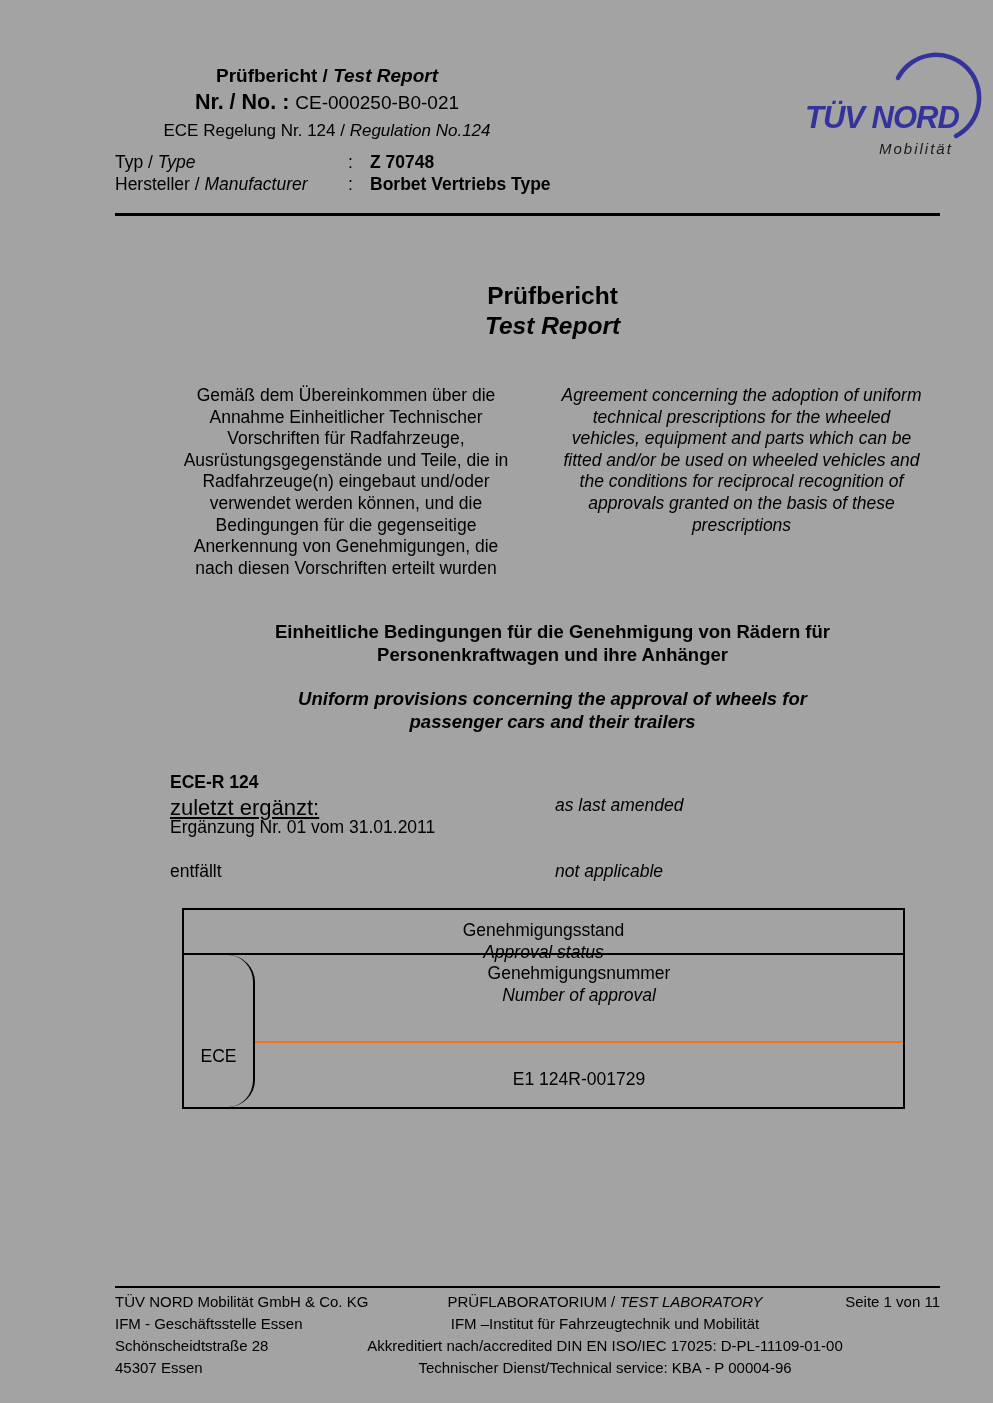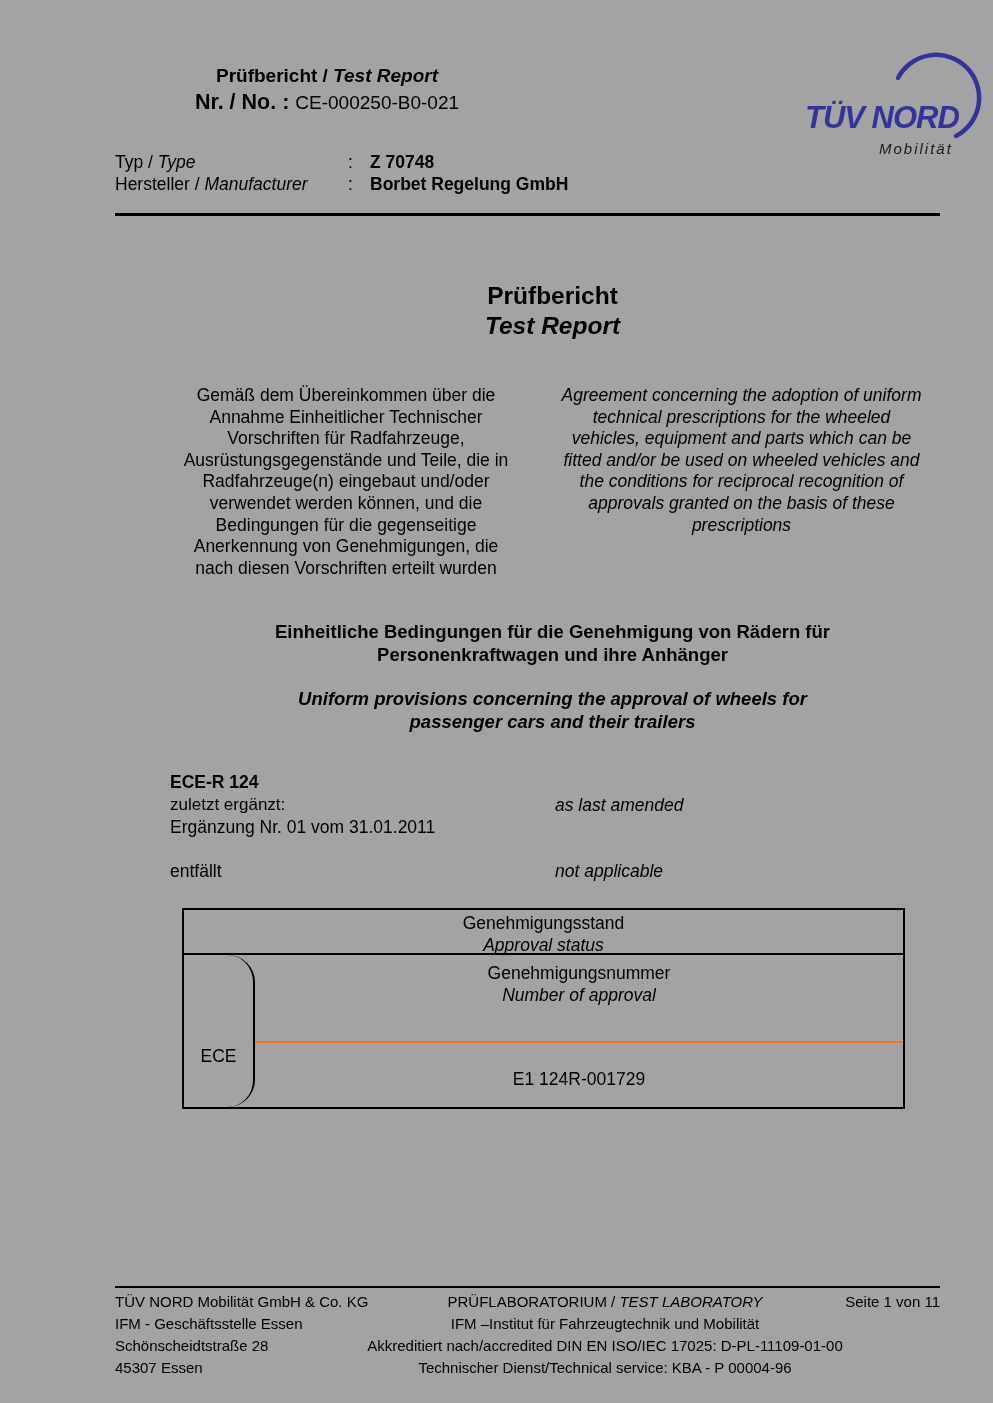--- a/index.html
+++ b/index.html
@@ -42,31 +42,31 @@
   .main-title{left:170px;top:281px;width:765px;text-align:center;
     font-size:24.5px;font-weight:bold;line-height:29.5px;}
 
   .agr-de{left:170px;top:385px;width:352px;font-size:17.5px;line-height:21.6px;}
   .agr-en{left:543px;top:385px;width:397px;font-size:17.5px;line-height:21.6px;font-style:italic;}
 
   .subj-de{left:170px;top:620px;width:765px;font-size:18.5px;font-weight:bold;line-height:23px;}
   .subj-en{left:170px;top:687px;width:765px;font-size:18.5px;font-weight:bold;font-style:italic;line-height:23px;}
 
   .ece-code{left:170px;top:772px;font-size:17.5px;font-weight:bold;}
-  .amend-de{left:170px;top:795px;font-size:17px;}
+  .amend-de{left:170px;top:795px;font-size:22px;text-decoration:underline;}
   .amend-en{left:555px;top:795px;font-size:17.5px;font-style:italic;}
   .amendment{left:170px;top:817px;font-size:17.5px;}
   .na-de{left:170px;top:861px;font-size:17.5px;}
   .na-en{left:555px;top:861px;font-size:17.5px;font-style:italic;}
 
   
   .tbl{left:182px;top:908px;width:723px;border:2px solid #000;
     display:grid;grid-template-columns:71px 1fr;grid-template-rows:45px 88px 64px;
     font-size:17.5px;box-sizing:border-box;}
-  .t-head{grid-column:1/3;border-bottom:2px solid #000;text-align:center;line-height:21.5px;padding-top:3px;}
+  .t-head{grid-column:1/3;border-bottom:2px solid #000;text-align:center;line-height:21.5px;padding-top:10px;}
   .t-ece{grid-row:2/4;border-right:2px solid #000;display:flex;justify-content:center;align-items:center;padding-top:50px;box-sizing:border-box;border-radius:27px;}
   .t-colhead{border-bottom:2px solid #f97316;text-align:center;line-height:22px;padding-top:7px;box-sizing:border-box;}
   .t-value{text-align:center;padding-top:26px;box-sizing:border-box;}
 
   .rule-bottom{left:115px;top:1286px;width:825px;height:2px;background:#000;}
 
   .ft{font-size:15px;line-height:22px;}
   .ft-left{left:115px;top:1291px;}
   .ft-center{left:270px;top:1291px;width:670px;text-align:center;}
   .ft-right{left:790px;top:1291px;width:150px;text-align:right;}
@@ -76,37 +76,40 @@
 
 <div class="page">
 
   <div class="abs hdr">
     <div class="hdr-l1">
       <span>Prüfbericht / </span><span class="i">Test Report</span>
     </div>
     <div class="hdr-l2">
       <span class="lbl">Nr. / No. :</span><span class="val">CE-000250-B0-021</span>
     </div>
+    <div class="hdr-l3">
+      <span>ECE Regelung Nr. 124 / </span><span class="i">Regulation No.124</span>
+    </div>
   </div>
 
   <div class="abs logo">
     <svg width="205" height="122" viewBox="0 0 205 122">
       <path d="M 95 30 A 43 43 0 1 1 153 88" fill="none" stroke="#33339b" stroke-width="4.5" stroke-linecap="round"></path>
     </svg>
     <div class="brand">TÜV NORD</div>
     <div class="division">Mobilität</div>
   </div>
 
   <div class="abs fields">
     <div><span>Typ / </span><span class="i">Type</span></div>
     <div>:</div>
     <div class="val">Z 70748</div>
     <div><span>Hersteller / </span><span class="i">Manufacturer</span></div>
     <div>:</div>
-    <div class="val">Borbet Regelung GmbH</div>
+    <div class="val">Borbet Vertriebs Type</div>
   </div>
 
   <div class="abs rule-top"></div>
 
   <div class="abs main-title">
     <div>Prüfbericht</div>
     <div class="i">Test Report</div>
   </div>
 
   <div class="abs agr-de center prelines">Gemäß dem Übereinkommen über die

